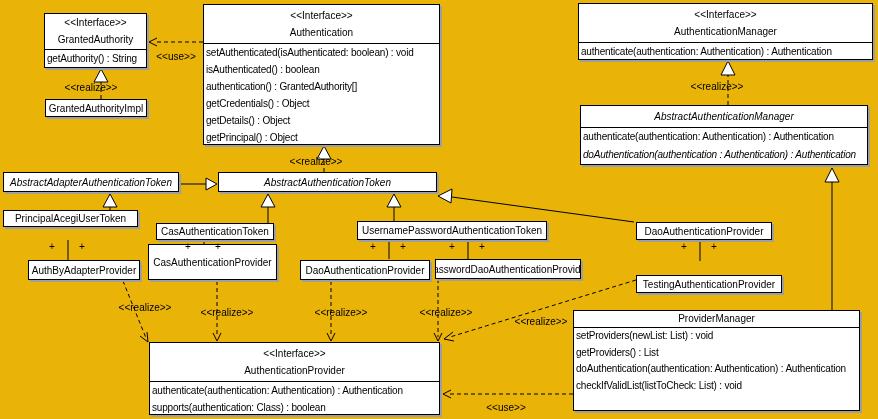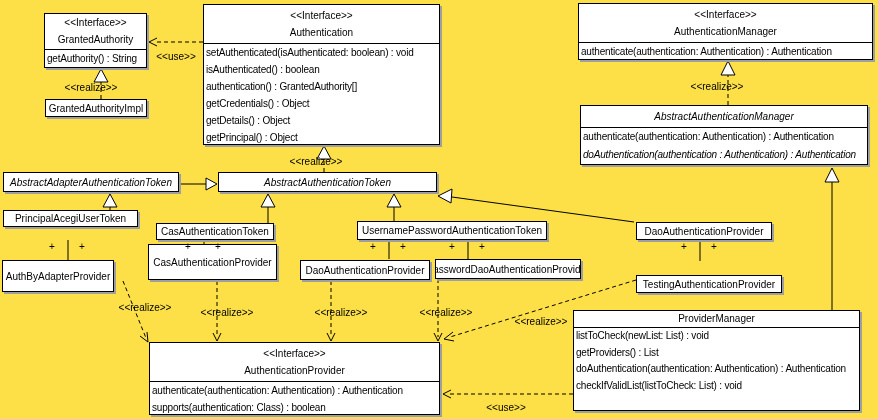--- a/index.html
+++ b/index.html
@@ -1,17 +1,17 @@
 <!DOCTYPE html>
 <html><head>
 <meta charset="utf-8">
 <style>
   html,body { margin:0; padding:0; background:#f0f0f0; }
   .canvas {
-    position:relative; width:878px; height:419px; background:#fde047;
+    position:relative; width:878px; height:419px; background:#eab308;
     font-family:"Liberation Sans", sans-serif; font-size:10px; color:#000;
     overflow:hidden;
   }
   .wires { position:absolute; left:0; top:0; z-index:1; pointer-events:none; }
   .wires line, .wires polyline { stroke:#000; stroke-width:1; fill:none; }
   .wires .dash { stroke-dasharray:4 3; }
   .wires polygon.tri { fill:#fff; stroke:#000; stroke-width:1; }
   .uml-box {
     position:absolute; box-sizing:border-box; background:#fff;
     border:1px solid #000; box-shadow:2px 2px 0 #9f9f9f; z-index:2;
@@ -197,21 +197,21 @@
   <div class="uml-box single" style="left:156px;top:223px;width:118px;height:17px">
     <span>CasAuthenticationToken</span>
   </div>
   <div class="uml-box single" style="left:357px;top:221px;width:190px;height:19px">
     <span>UsernamePasswordAuthenticationToken</span>
   </div>
   <div class="uml-box single" style="left:636px;top:222px;width:136px;height:18px">
     <span>DaoAuthenticationProvider</span>
   </div>
 
-  <div class="uml-box single" style="left:2px;top:260px;width:112px;height:32px">
+  <div class="uml-box single" style="left:28px;top:260px;width:112px;height:20px">
     <span>AuthByAdapterProvider</span>
   </div>
   <div class="uml-box single" style="left:148px;top:244px;width:129px;height:36px">
     <span>CasAuthenticationProvider</span>
   </div>
   <div class="uml-box single" style="left:300px;top:260px;width:130px;height:20px">
     <span>DaoAuthenticationProvider</span>
   </div>
   <div class="uml-box single" style="left:435px;top:259px;width:146px;height:20px">
     <span>PasswordDaoAuthenticationProvider</span>
@@ -227,21 +227,21 @@
     </div>
     <div class="methods r17">
       <div class="m">authenticate(authentication: Authentication) : Authentication</div>
       <div class="m">supports(authentication: Class) : boolean</div>
     </div>
   </div>
 
   <div class="uml-box" style="left:573px;top:310px;width:287px;height:101px">
     <div class="title oneline" style="height:16px;line-height:16px">ProviderManager</div>
     <div class="methods r165">
-      <div class="m">listToCheck(newList: List) : void</div>
+      <div class="m">setProviders(newList: List) : void</div>
       <div class="m">getProviders() : List</div>
       <div class="m">doAuthentication(authentication: Authentication) : Authentication</div>
       <div class="m">checkIfValidList(listToCheck: List) : void</div>
     </div>
   </div>
 
   <div class="edge-label" style="left:146px;top:51px">&lt;&lt;use&gt;&gt;</div>
   <div class="edge-label" style="left:61px;top:82px">&lt;&lt;realize&gt;&gt;</div>
   <div class="edge-label" style="left:286px;top:156px">&lt;&lt;realize&gt;&gt;</div>
   <div class="edge-label" style="left:687px;top:81px">&lt;&lt;realize&gt;&gt;</div>

